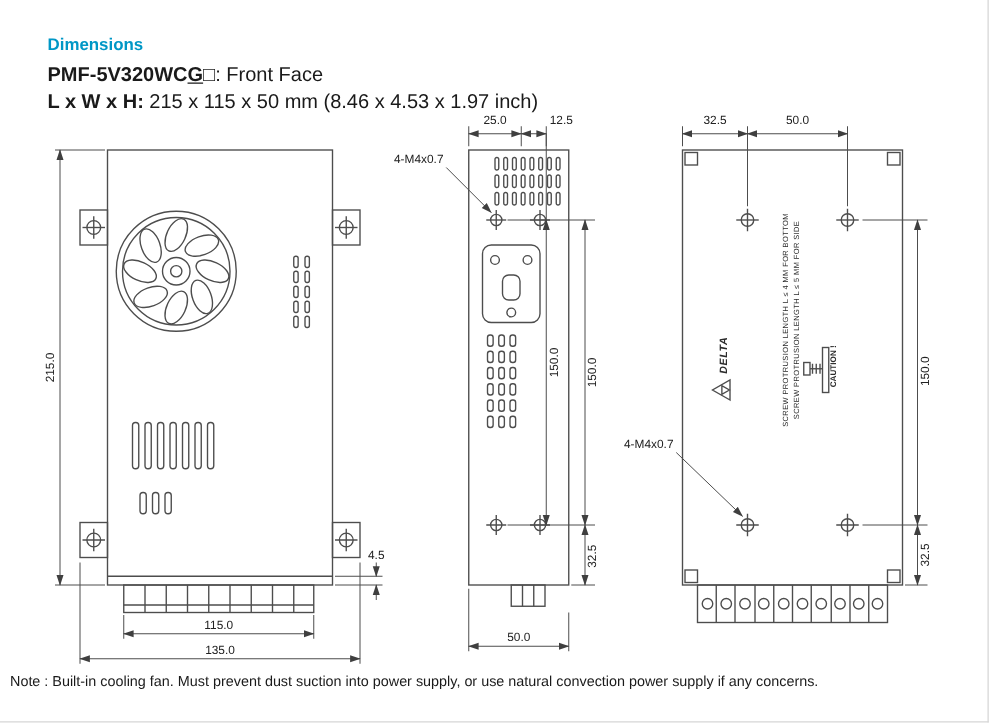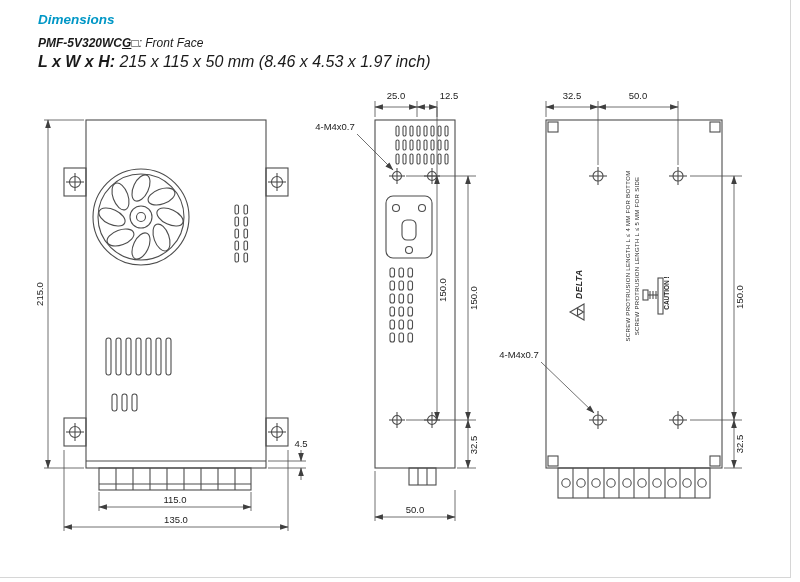--- a/index.html
+++ b/index.html
@@ -2,23 +2,23 @@
 <html><head>
 <meta charset="utf-8">
 <style>
   * { margin:0; padding:0; box-sizing:border-box; }
   html,body { width:800px; height:582px; }
   body { font-family:"Liberation Sans", sans-serif; background:#ffffff; }
   .page { position:relative; width:800px; height:582px; background:#fff; overflow:hidden; }
   .edge-right { position:absolute; top:0; left:790px; width:1px; height:578px; background:#d6d6d6; }
   .edge-bottom { position:absolute; top:577px; left:0; width:791px; height:1px; background:#d6d6d6; }
 
-  .header { position:absolute; left:38px; top:12px; color:#1a1a1a;font-style:italic; }
+  .header { position:absolute; left:38px; top:28px; color:#1a1a1a; }
   .title { color:#0097c6; font-weight:bold; font-size:13.5px; }
-  .model-line { margin-top:9px; font-size:12px; }
+  .model-line { margin-top:9px; font-size:16px; }
   .size-line { margin-top:3px; font-size:16px; }
   .b { font-weight:bold; }
   .u { text-decoration:underline; }
   .note { position:absolute; left:8px; top:540px; font-size:11.5px; color:#1a1a1a; }
 
   svg.drawing { position:absolute; left:0; top:0; width:800px; height:582px; }
   g.outline *, g.outline use { fill:none; stroke:#4d4d4d; stroke-width:1.1px; }
   g.outline text { fill:#2b2b2b; stroke:none; }
   g.dim line { stroke:#4d4d4d; stroke-width:0.8px; fill:none; }
   g.dim text { font-size:9.5px; fill:#222; }
@@ -325,16 +325,17 @@
       <line x1="690" y1="176" x2="742" y2="176"></line>
       <line x1="690" y1="420" x2="742" y2="420"></line>
       <line x1="724" y1="468" x2="742" y2="468"></line>
       <line x1="734" y1="176" x2="734" y2="420" marker-start="url(#arr)" marker-end="url(#arr)"></line>
       <text transform="rotate(-90 743 297)" x="743" y="297" text-anchor="middle">150.0</text>
       <line x1="734" y1="420" x2="734" y2="468" marker-start="url(#arr)" marker-end="url(#arr)"></line>
       <text transform="rotate(-90 743 444)" x="743" y="444" text-anchor="middle">32.5</text>
     </g>
   </svg>
 
+  <div class="note">Note : Built-in cooling fan. Must prevent dust suction into power supply, or use natural convection power supply if any concerns.</div>
 
   <div class="edge-right"></div>
   <div class="edge-bottom"></div>
 </div>
 
 </body></html>

